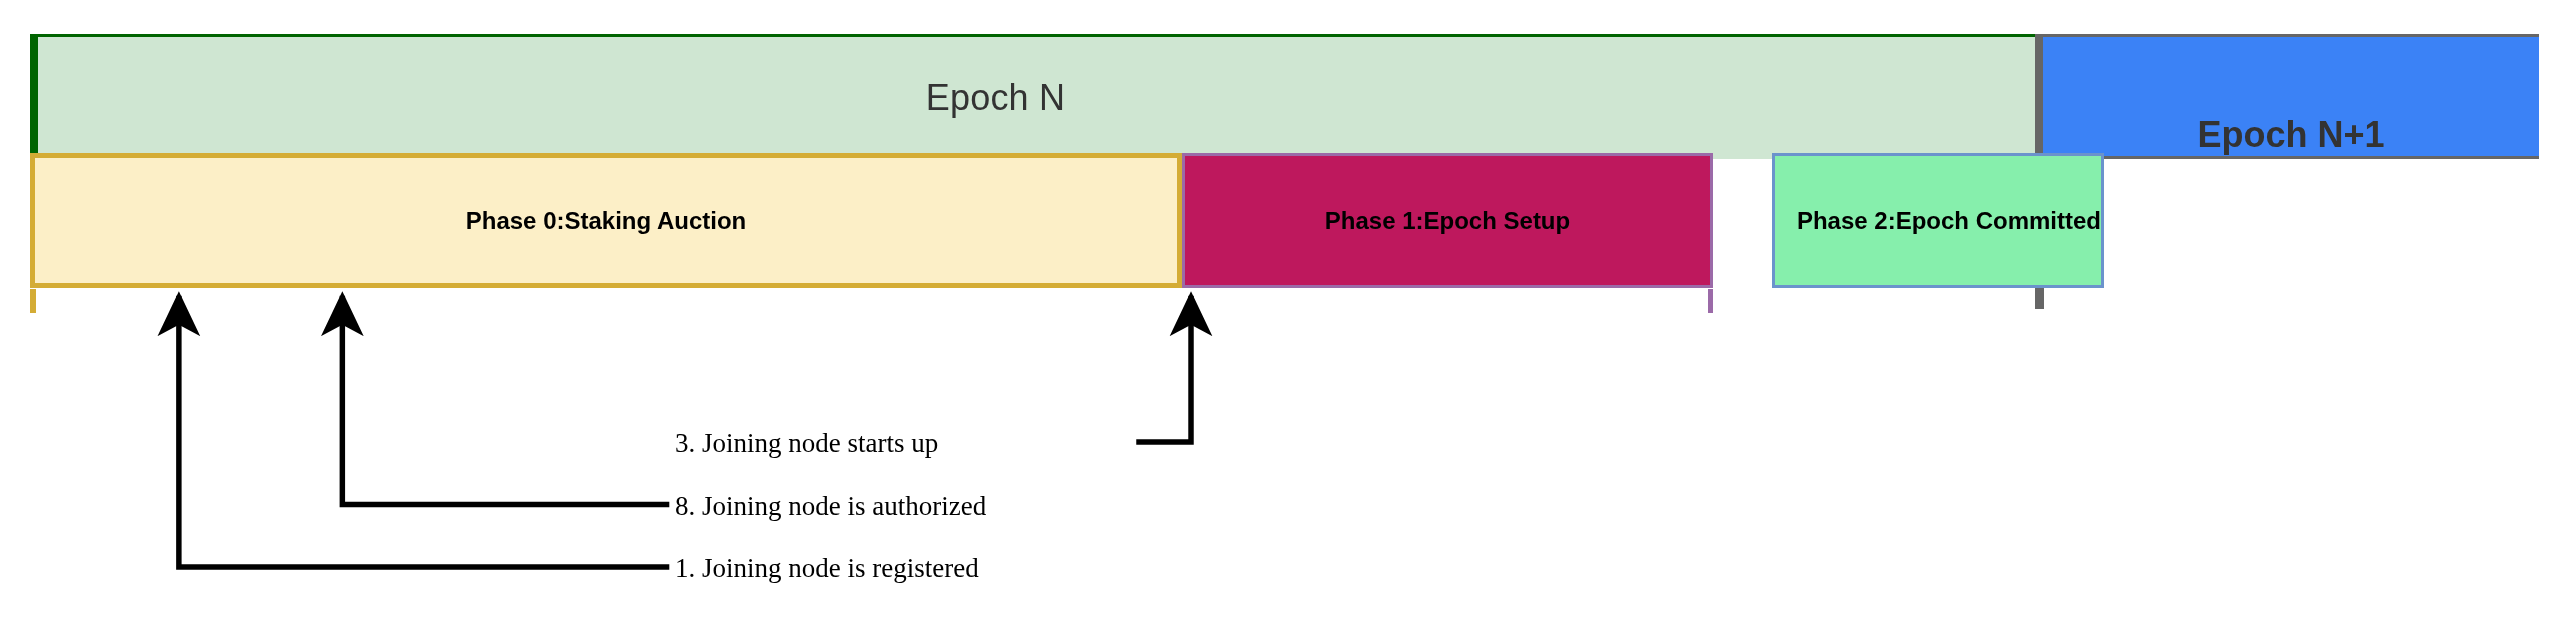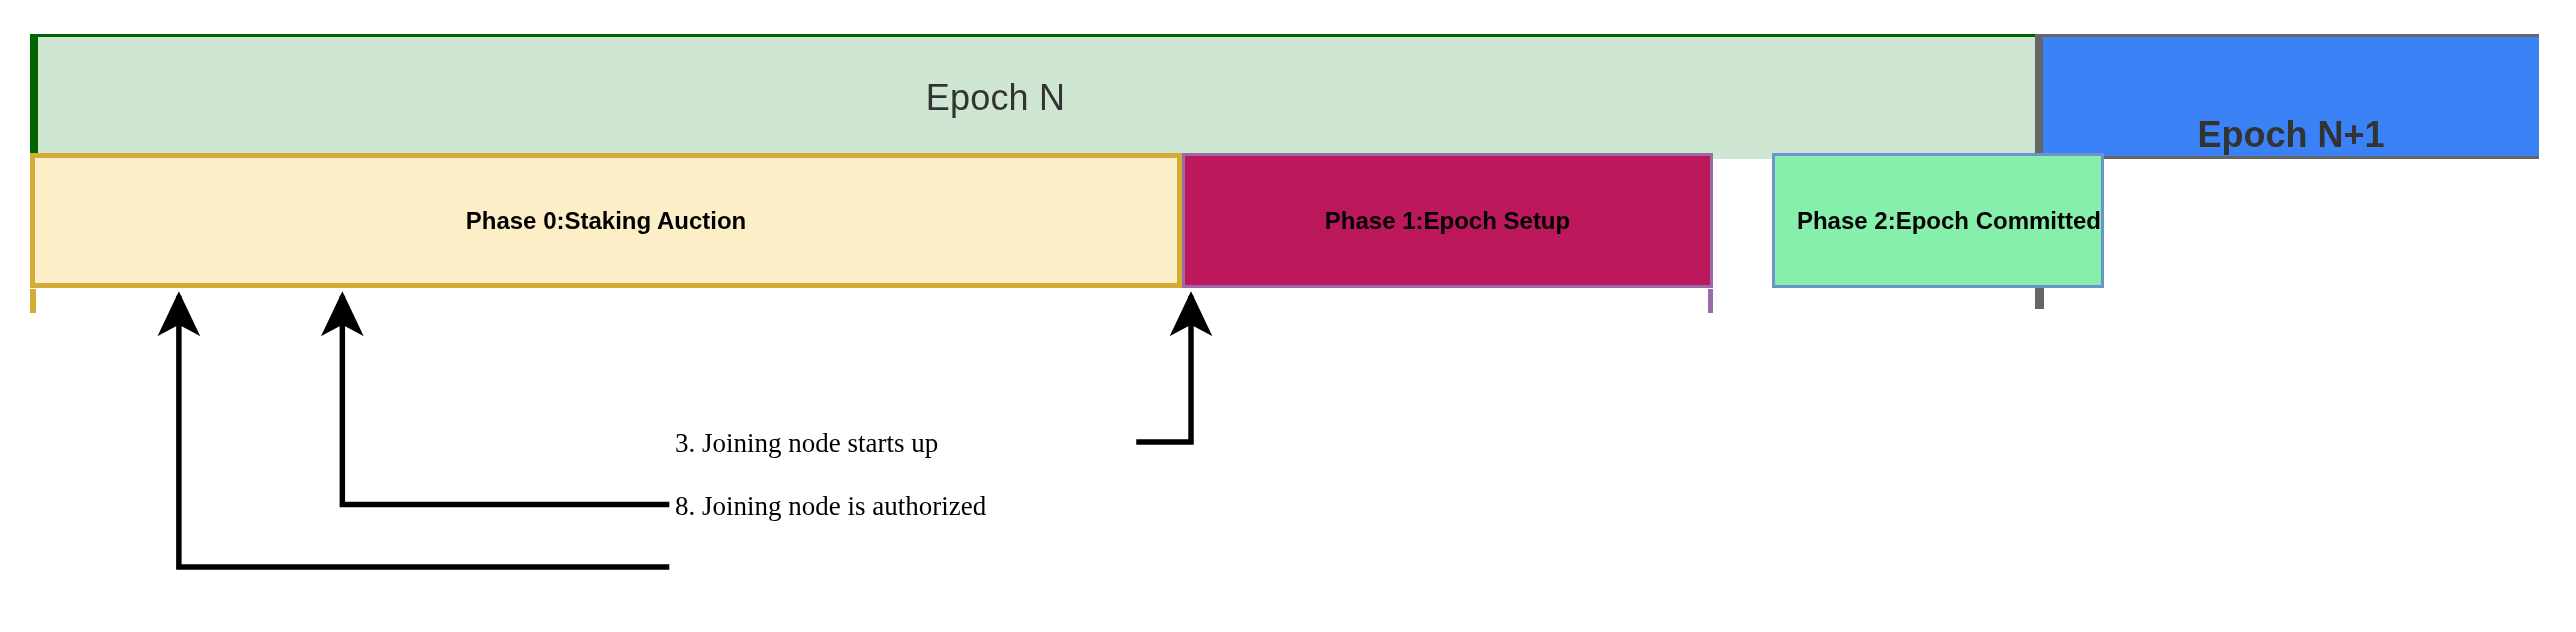--- a/index.html
+++ b/index.html
@@ -196,15 +196,16 @@
       <path d="M855,645 L437,645 L437,378" fill="none" stroke="#000000" stroke-width="7" marker-end="url(#arrowhead)"></path>
     </g>
 
     <g>
       <path d="M1452,565 L1522,565 L1522,378" fill="none" stroke="#000000" stroke-width="7" marker-end="url(#arrowhead)"></path>
     </g>
   </svg>
 
   <div class="annot-label" id="annot-label-3">3. Joining node starts up</div>
   <div class="annot-label" id="annot-label-2">8. Joining node is authorized</div>
+  <div class="annot-label" id="annot-label-1">1. Joining node is registered</div>
 
 </div>
 
 
 </body></html>

